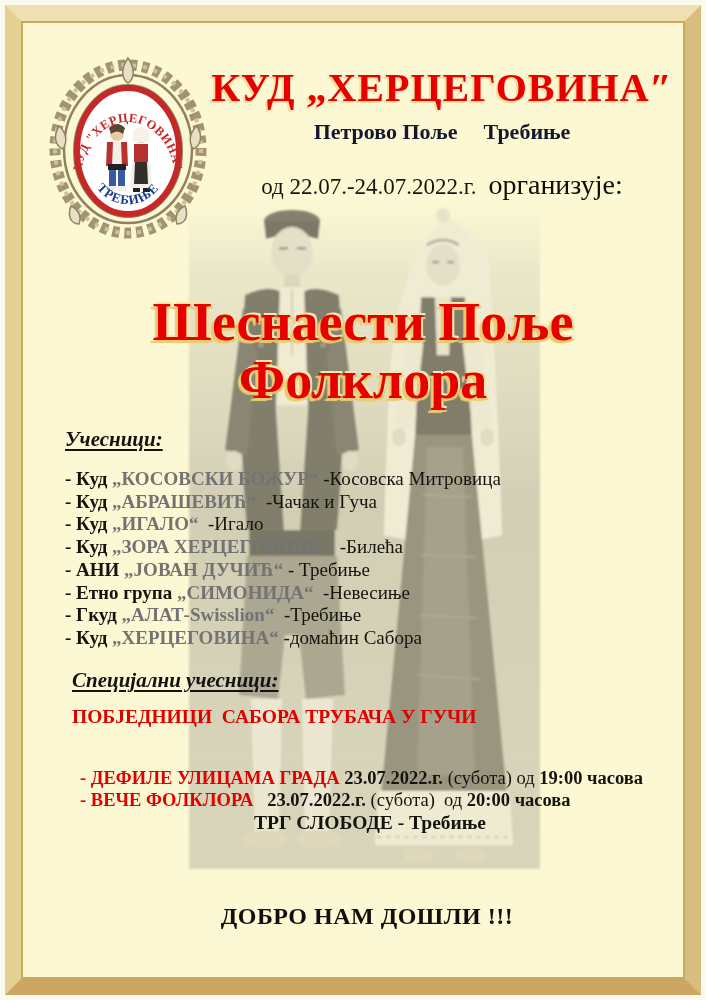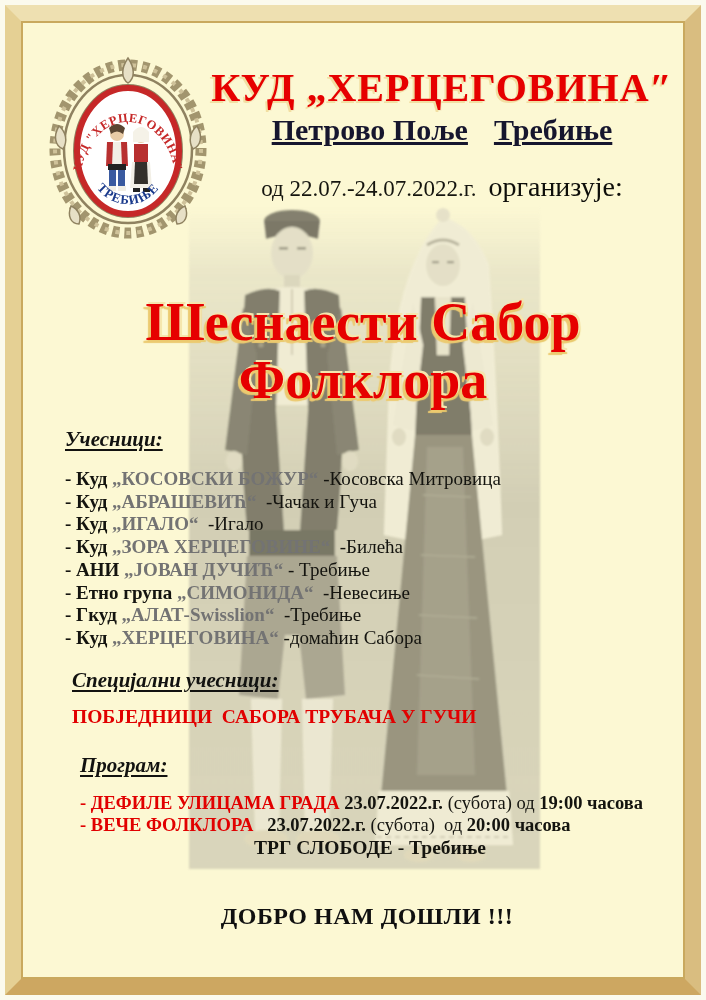--- a/index.html
+++ b/index.html
@@ -21,21 +21,21 @@
   .abs{position:absolute;}
 
   
   .logo-box{left:26px;top:33px;width:158px;height:184px;z-index:3;}
   .header{left:168px;top:41px;width:502px;text-align:center;z-index:3;}
   .club-title{
     font-size:40px;font-weight:bold;color:#e60000;letter-spacing:1px;
     text-shadow:-2px 2px 0 #f2dfa2, 1px 1px 0 #f6ecc4;
     white-space:nowrap;
   }
-  .subtitle{font-size:30px;font-weight:bold;color:#16162e;margin-top:2px;white-space:nowrap;text-decoration:underline;}
+  .subtitle{font-size:22px;font-weight:bold;color:#16162e;margin-top:8px;white-space:nowrap;}
   .subtitle .gap{display:inline-block;width:26px;}
   .dateline{margin-top:24px;white-space:nowrap;}
   .dateline .dates{font-size:23px;color:#15150f;}
   .dateline .org{font-size:28px;font-weight:normal;color:#0e0e0a;margin-left:8px;}
 
   
   .photo{left:164px;top:172px;width:356px;height:678px;z-index:1;}
 
   
   .main-title{
@@ -204,21 +204,21 @@
         <div class="subtitle">
           <span>Петрово Поље</span><span class="gap"></span><span>Требиње</span>
         </div>
         <div class="dateline">
           <span class="dates">од 22.07.-24.07.2022.г.</span>
           <span class="org">организује:</span>
         </div>
       </div>
 
       <div class="abs main-title">
-        <div>Шеснаести Сабор</div>
+        <div>Шеснаести Поље</div>
         <div>Фолклора</div>
       </div>
 
       <div class="abs participants">
         <div class="section-heading">Учесници:</div>
         <div class="rows">
           <div class="p-row"><span class="p-prefix">- Куд </span><span class="p-name">„КОСОВСКИ БОЖУР“</span><span class="p-suffix"> -Косовска Митровица</span></div>
           <div class="p-row"><span class="p-prefix">- Куд </span><span class="p-name">„АБРАШЕВИЋ“</span><span class="p-suffix">  -Чачак и Гуча</span></div>
           <div class="p-row"><span class="p-prefix">- Куд </span><span class="p-name">„ИГАЛО“</span><span class="p-suffix">  -Игало</span></div>
           <div class="p-row"><span class="p-prefix">- Куд </span><span class="p-name">„ЗОРА ХЕРЦЕГОВИНЕ“</span><span class="p-suffix">  -Билећа</span></div>
@@ -228,21 +228,20 @@
           <div class="p-row"><span class="p-prefix">- Куд </span><span class="p-name">„ХЕРЦЕГОВИНА“</span><span class="p-suffix"> -домаћин Сабора</span></div>
         </div>
       </div>
 
       <div class="abs special">
         <div class="section-heading">Специјални учесници:</div>
         <div class="winners">ПОБЈЕДНИЦИ  САБОРА ТРУБАЧА У ГУЧИ</div>
       </div>
 
       <div class="abs program">
-        <div class="section-heading">Програм:</div>
         <div class="rows">
           <div class="pr-row"><span class="pr-name">- ДЕФИЛЕ УЛИЦАМА ГРАДА</span><span class="pr-date"> 23.07.2022.г.</span><span class="pr-mid"> (субота) од </span><span class="pr-time">19:00 часова</span></div>
           <div class="pr-row"><span class="pr-name">- ВЕЧЕ ФОЛКЛОРА</span><span class="pr-date">   23.07.2022.г.</span><span class="pr-mid"> (субота)  од </span><span class="pr-time">20:00 часова</span></div>
           <div class="pr-row venue">ТРГ СЛОБОДЕ - Требиње</div>
         </div>
       </div>
 
       <div class="abs footer">ДОБРО НАМ ДОШЛИ !!!</div>
 
     </div>

